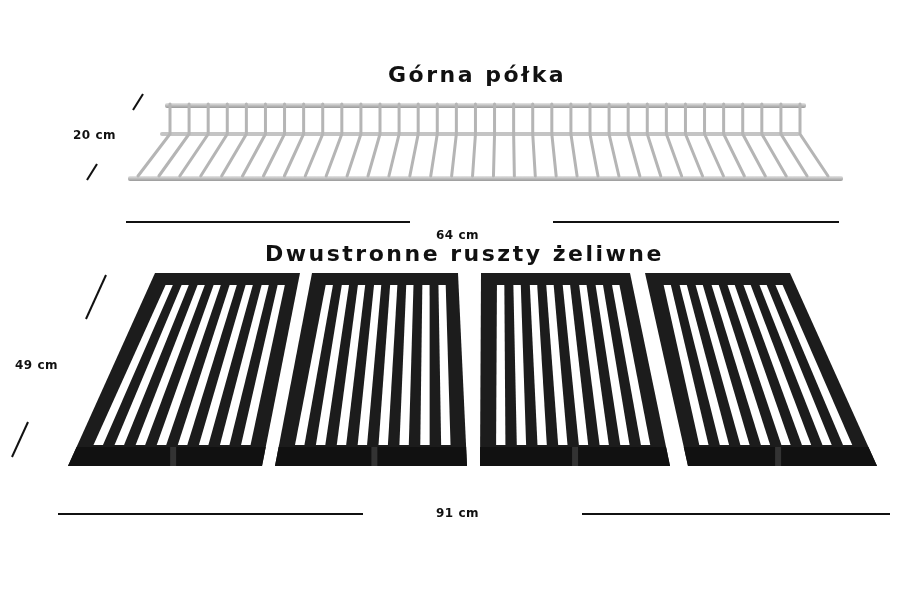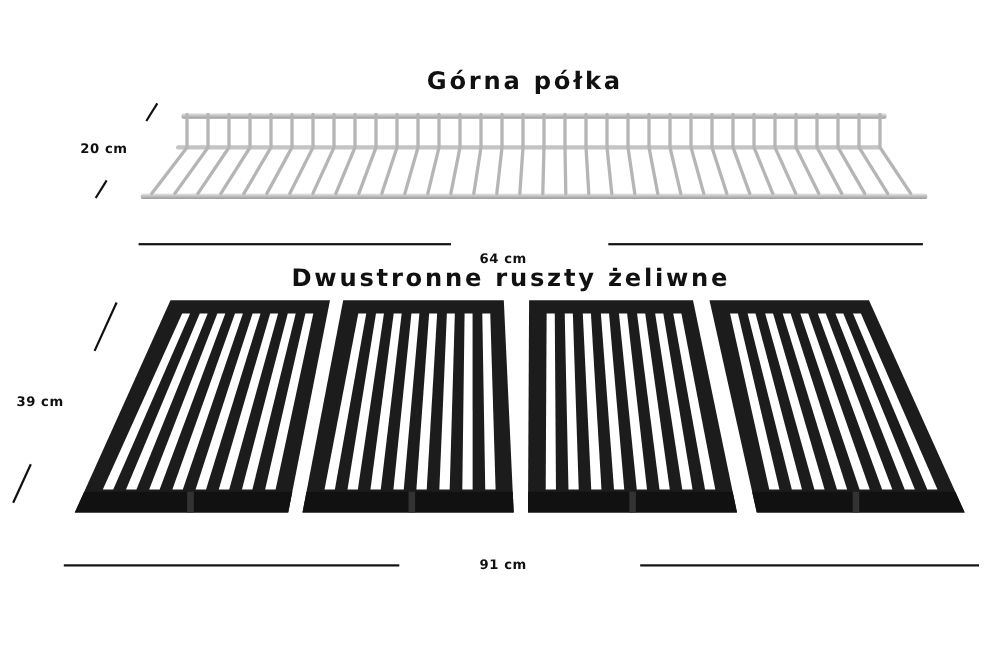--- a/index.html
+++ b/index.html
@@ -119,16 +119,16 @@
   <line x1="12" y1="457" x2="28" y2="422" stroke="#111" stroke-width="2"></line>
 </svg>
 
 <div class="label title" style="left:388px; top:62px;">Górna półka</div>
 <div class="label dim" style="left:73px; top:128px;">20 cm</div>
 <div class="dimline" style="left:126px; top:221px; width:284px;"></div>
 <div class="label dim" style="left:436px; top:208px;margin-top:20px;">64 cm</div>
 <div class="dimline" style="left:553px; top:221px; width:286px;"></div>
 
 <div class="label title" style="left:265px; top:241px;">Dwustronne ruszty żeliwne</div>
-<div class="label dim" style="left:15px; top:358px;">39 cm</div>
+<div class="label dim" style="left:15px; top:358px;">49 cm</div>
 <div class="dimline" style="left:58px; top:513px; width:305px;"></div>
 <div class="label dim" style="left:436px; top:506px;">91 cm</div>
 <div class="dimline" style="left:582px; top:513px; width:308px;"></div>
 
 </body></html>

